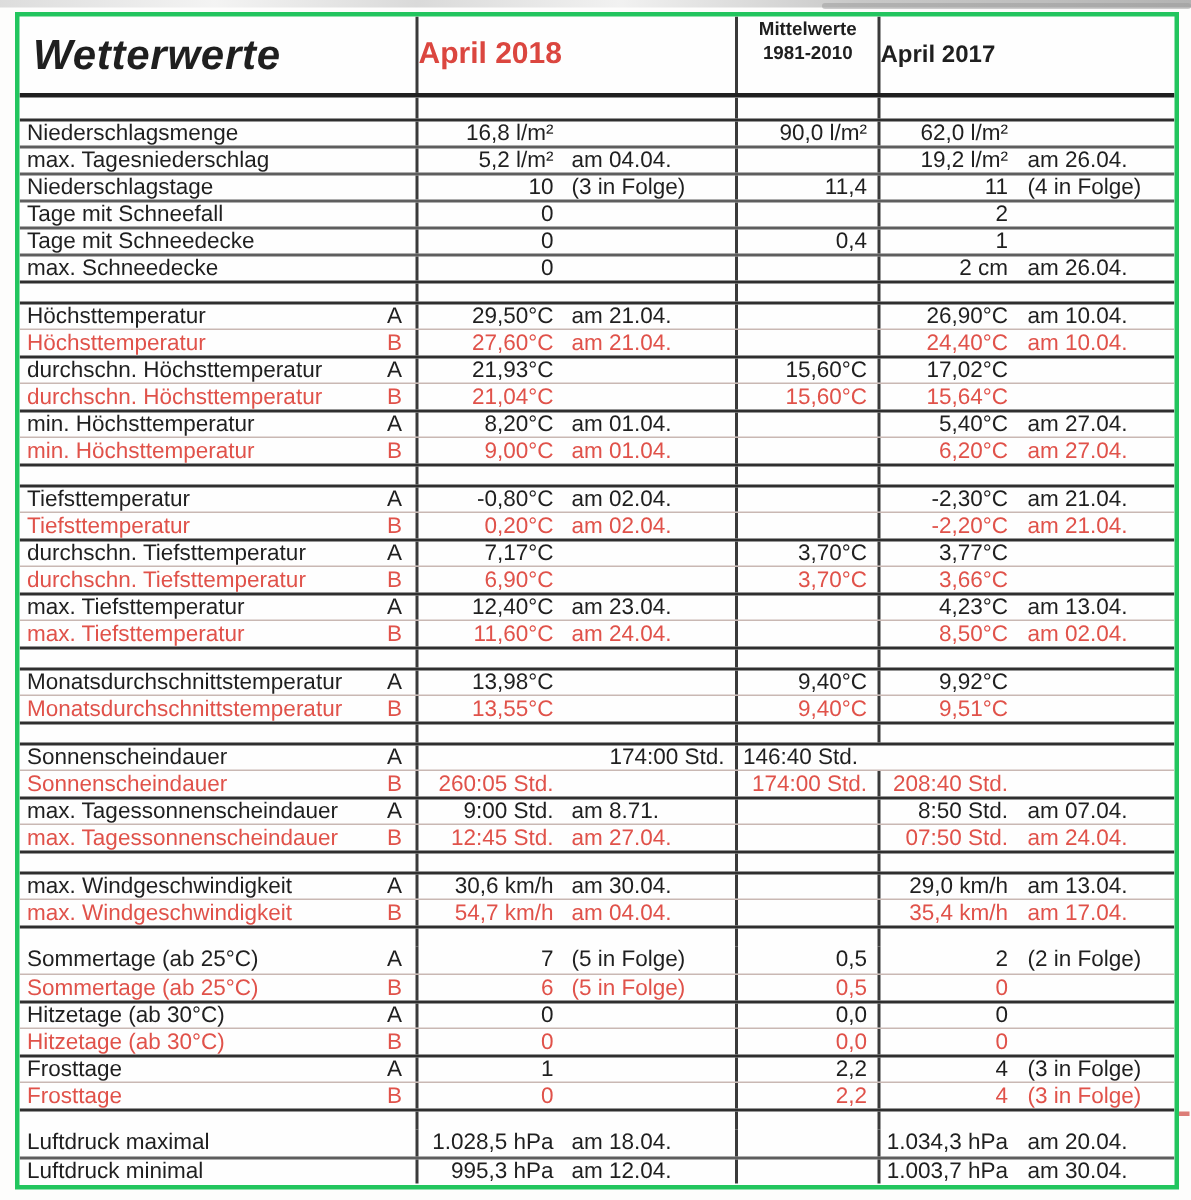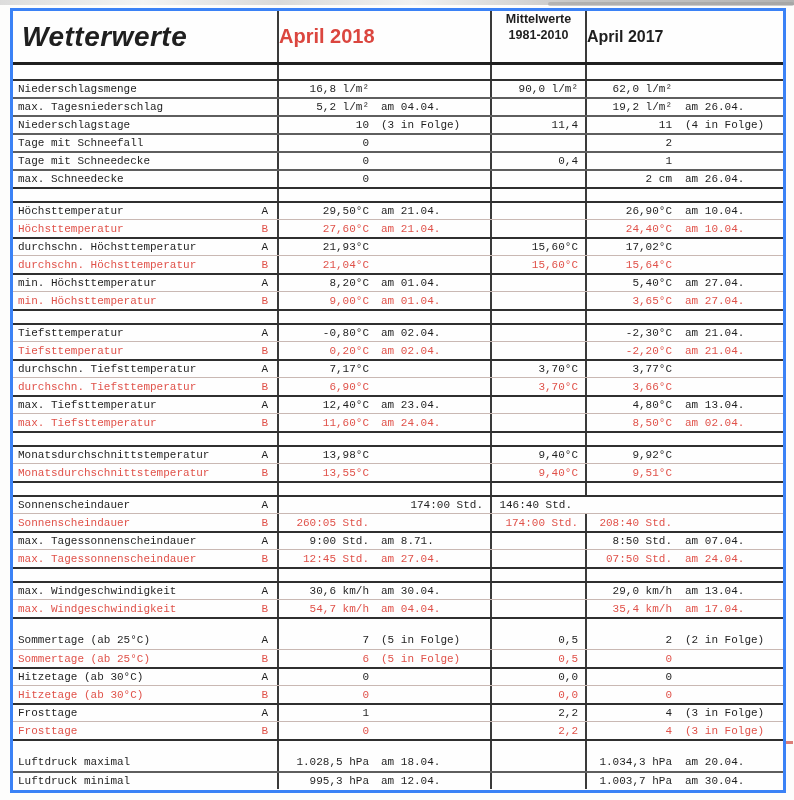--- a/index.html
+++ b/index.html
@@ -17,37 +17,37 @@
     opacity:.55;
   }
   .scan-top2 {
     position:absolute; top:2px; left:548px; width:246px; height:4px;
     background:#9a9a9a; opacity:.5; border-radius:2px;
   }
   .red-tick { position:absolute; top:741px; right:1px; width:8px; height:3px; background:#d6665f; opacity:.85; }
 
   .wtable {
     position:absolute; left:10px; top:8px; width:776px; height:785px;
-    border:3px solid #3b82f6; background:#fefefe; overflow:hidden;
+    border:3px solid #22c55e; background:#fefefe; overflow:hidden;
   }
   .grid-row { display:grid; grid-template-columns:264px 213px 95px 204px; }
   .cB { border-left:2px solid #3a3a3a; }
 
   
   .header { height:54px; border-bottom:3px solid #1f1f1f; align-items:center; }
   .hc { height:100%; display:flex; align-items:center; overflow:hidden; }
   .hc-title { justify-content:flex-start; padding-left:9px;
     font-size:28px; font-weight:bold; font-style:italic; letter-spacing:.5px; }
   .hc-2018 { font-size:20px; font-weight:bold; color:var(--header-red); }
   .hc-mittel { flex-direction:column; font-size:12.5px; font-weight:bold; line-height:1.3; }
   .hc-2017 { font-size:16px; font-weight:bold; }
 
   
   .tbody { height:725px; overflow:hidden; }
-  .row { height:18px; font-size:11px; line-height:16px; align-items:center; white-space:nowrap;font-family:Liberation Mono, monospace; }
+  .row { height:18px; font-size:15px; line-height:16px; align-items:center; white-space:nowrap; }
   .gap { height:14px; border-top:2px solid #2f2f2f; }
   .gap.first { border-top:none; }
   .row.top-dark  { border-top:2px solid #2f2f2f; }
   .row.top-mid   { border-top:2px solid #5e5e5e; }
   .row.top-light { border-top:1px solid #c9b8b3; }
   .row.red { color:var(--red); }
 
   .c1 { display:flex; justify-content:space-between; height:100%; align-items:center;
         padding-left:5px; padding-right:9px; overflow:hidden; }
   .c2,.c4 { display:flex; height:100%; align-items:center; overflow:hidden; }
@@ -263,21 +263,21 @@
           <div class="c1">
             <span class="label">min. Höchsttemperatur</span>
             <span class="ab">B</span>
           </div>
           <div class="c2 cB">
             <span class="val">9,00°C</span>
             <span class="date">am 01.04.</span>
           </div>
           <div class="c3 cB"></div>
           <div class="c4 cB">
-            <span class="val">3,65°C</span>
+            <span class="val">6,20°C</span>
             <span class="date">am 27.04.</span>
           </div>
         </div>
         <div class="gap grid-row">
           <div></div>
           <div class="cB"></div>
           <div class="cB"></div>
           <div class="cB"></div>
         </div>
         <div class="row grid-row top-dark">
@@ -344,21 +344,21 @@
           <div class="c1">
             <span class="label">max. Tiefsttemperatur</span>
             <span class="ab">A</span>
           </div>
           <div class="c2 cB">
             <span class="val">12,40°C</span>
             <span class="date">am 23.04.</span>
           </div>
           <div class="c3 cB"></div>
           <div class="c4 cB">
-            <span class="val">4,80°C</span>
+            <span class="val">4,23°C</span>
             <span class="date">am 13.04.</span>
           </div>
         </div>
         <div class="row grid-row top-light red">
           <div class="c1">
             <span class="label">max. Tiefsttemperatur</span>
             <span class="ab">B</span>
           </div>
           <div class="c2 cB">
             <span class="val">11,60°C</span>

